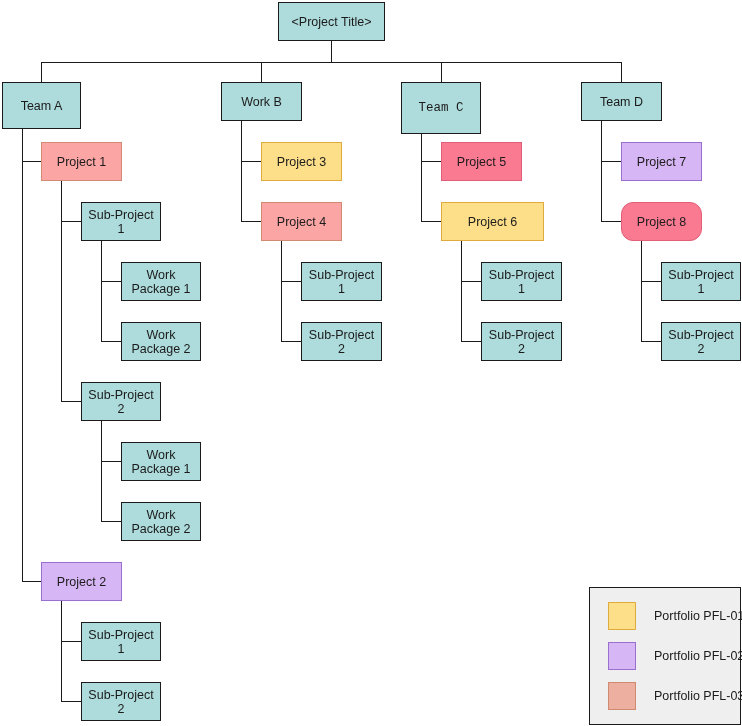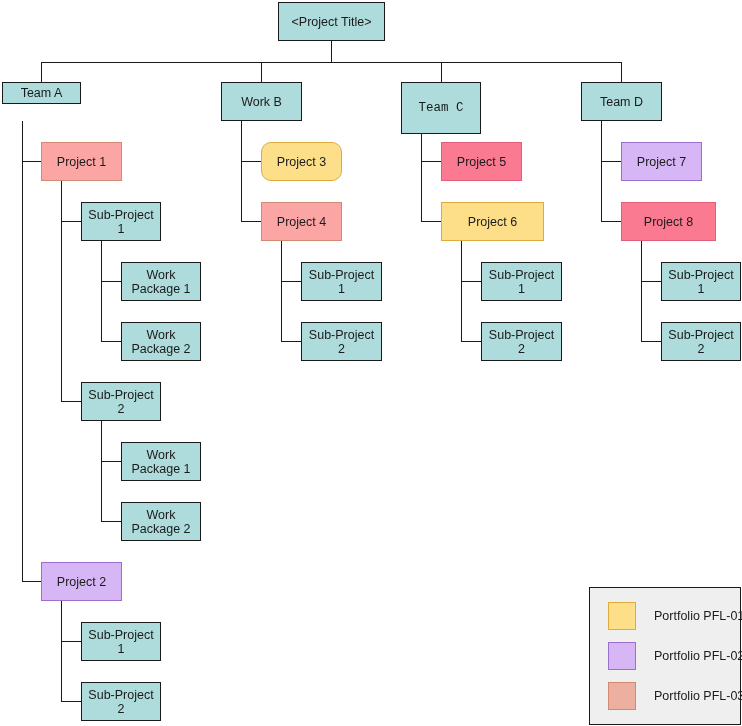--- a/index.html
+++ b/index.html
@@ -109,44 +109,44 @@
       <div class="edge h" style="left: 461px; top: 341px; width: 20px;"></div>
       <div class="edge v" style="left: 601px; top: 121px; height: 101px;"></div>
       <div class="edge h" style="left: 601px; top: 161px; width: 20px;"></div>
       <div class="edge h" style="left: 601px; top: 221px; width: 20px;"></div>
       <div class="edge v" style="left: 641px; top: 241px; height: 101px;"></div>
       <div class="edge h" style="left: 641px; top: 281px; width: 20px;"></div>
       <div class="edge h" style="left: 641px; top: 341px; width: 20px;"></div>
     </div>
   <div id="nodes-layer">
       <div class="node teal" style="left: 278px; top: 2px; width: 107px; height: 39px;">&lt;Project Title&gt;</div>
-      <div class="node teal" style="left: 2px; top: 82px; width: 79px; height: 22px;">Team A</div>
+      <div class="node teal" style="left: 2px; top: 82px; width: 79px; height: 47px;">Team A</div>
       <div class="node teal" style="left: 221px; top: 82px; width: 81px; height: 39px;">Work B</div>
       <div class="node teal" style="left: 401px; top: 82px; width: 80px; height: 52px; font-family: Liberation Mono, monospace;">Team C</div>
       <div class="node teal" style="left: 581px; top: 82px; width: 81px; height: 39px;">Team D</div>
       <div class="node salmon" style="left: 41px; top: 142px; width: 81px; height: 39px;">Project 1</div>
       <div class="node teal" style="left: 81px; top: 202px; width: 80px; height: 39px;">Sub-Project 1</div>
       <div class="node teal" style="left: 121px; top: 262px; width: 80px; height: 39px;">Work Package 1</div>
       <div class="node teal" style="left: 121px; top: 322px; width: 80px; height: 39px;">Work Package 2</div>
       <div class="node teal" style="left: 81px; top: 382px; width: 80px; height: 39px;">Sub-Project 2</div>
       <div class="node teal" style="left: 121px; top: 442px; width: 80px; height: 39px;">Work Package 1</div>
       <div class="node teal" style="left: 121px; top: 502px; width: 80px; height: 39px;">Work Package 2</div>
       <div class="node purple" style="left: 41px; top: 562px; width: 81px; height: 39px;">Project 2</div>
       <div class="node teal" style="left: 81px; top: 622px; width: 80px; height: 39px;">Sub-Project 1</div>
       <div class="node teal" style="left: 81px; top: 682px; width: 80px; height: 39px;">Sub-Project 2</div>
-      <div class="node yellow" style="left: 261px; top: 142px; width: 81px; height: 39px; border-radius: 10px;">Project 3</div>
+      <div class="node yellow" style="left: 261px; top: 142px; width: 81px; height: 39px;">Project 3</div>
       <div class="node salmon" style="left: 261px; top: 202px; width: 81px; height: 39px;">Project 4</div>
       <div class="node teal" style="left: 301px; top: 262px; width: 81px; height: 39px;">Sub-Project 1</div>
       <div class="node teal" style="left: 301px; top: 322px; width: 81px; height: 39px;">Sub-Project 2</div>
       <div class="node pink" style="left: 441px; top: 142px; width: 81px; height: 39px; text-align: center;">Project 5</div>
       <div class="node yellow" style="left: 441px; top: 202px; width: 103px; height: 39px;">Project 6</div>
       <div class="node teal" style="left: 481px; top: 262px; width: 81px; height: 39px;">Sub-Project 1</div>
       <div class="node teal" style="left: 481px; top: 322px; width: 81px; height: 39px;">Sub-Project 2</div>
       <div class="node purple" style="left: 621px; top: 142px; width: 81px; height: 39px;">Project 7</div>
-      <div class="node pink" style="left: 621px; top: 202px; width: 95px; height: 39px;">Project 8</div>
+      <div class="node pink" style="left: 621px; top: 202px; width: 81px; height: 39px; border-radius: 12px;">Project 8</div>
       <div class="node teal" style="left: 661px; top: 262px; width: 80px; height: 39px;">Sub-Project 1</div>
       <div class="node teal" style="left: 661px; top: 322px; width: 80px; height: 39px;">Sub-Project 2</div>
     </div>
   <div id="legend" style="left: 589px; top: 587px; width: 152px; height: 138px;">
       <div class="legend-row" style="left: 18px; top: 14px;">
         <div class="legend-swatch yellow"></div>
         <div class="legend-label">Portfolio PFL-01</div>
       </div>
       <div class="legend-row" style="left: 18px; top: 54px;">
         <div class="legend-swatch purple"></div>

